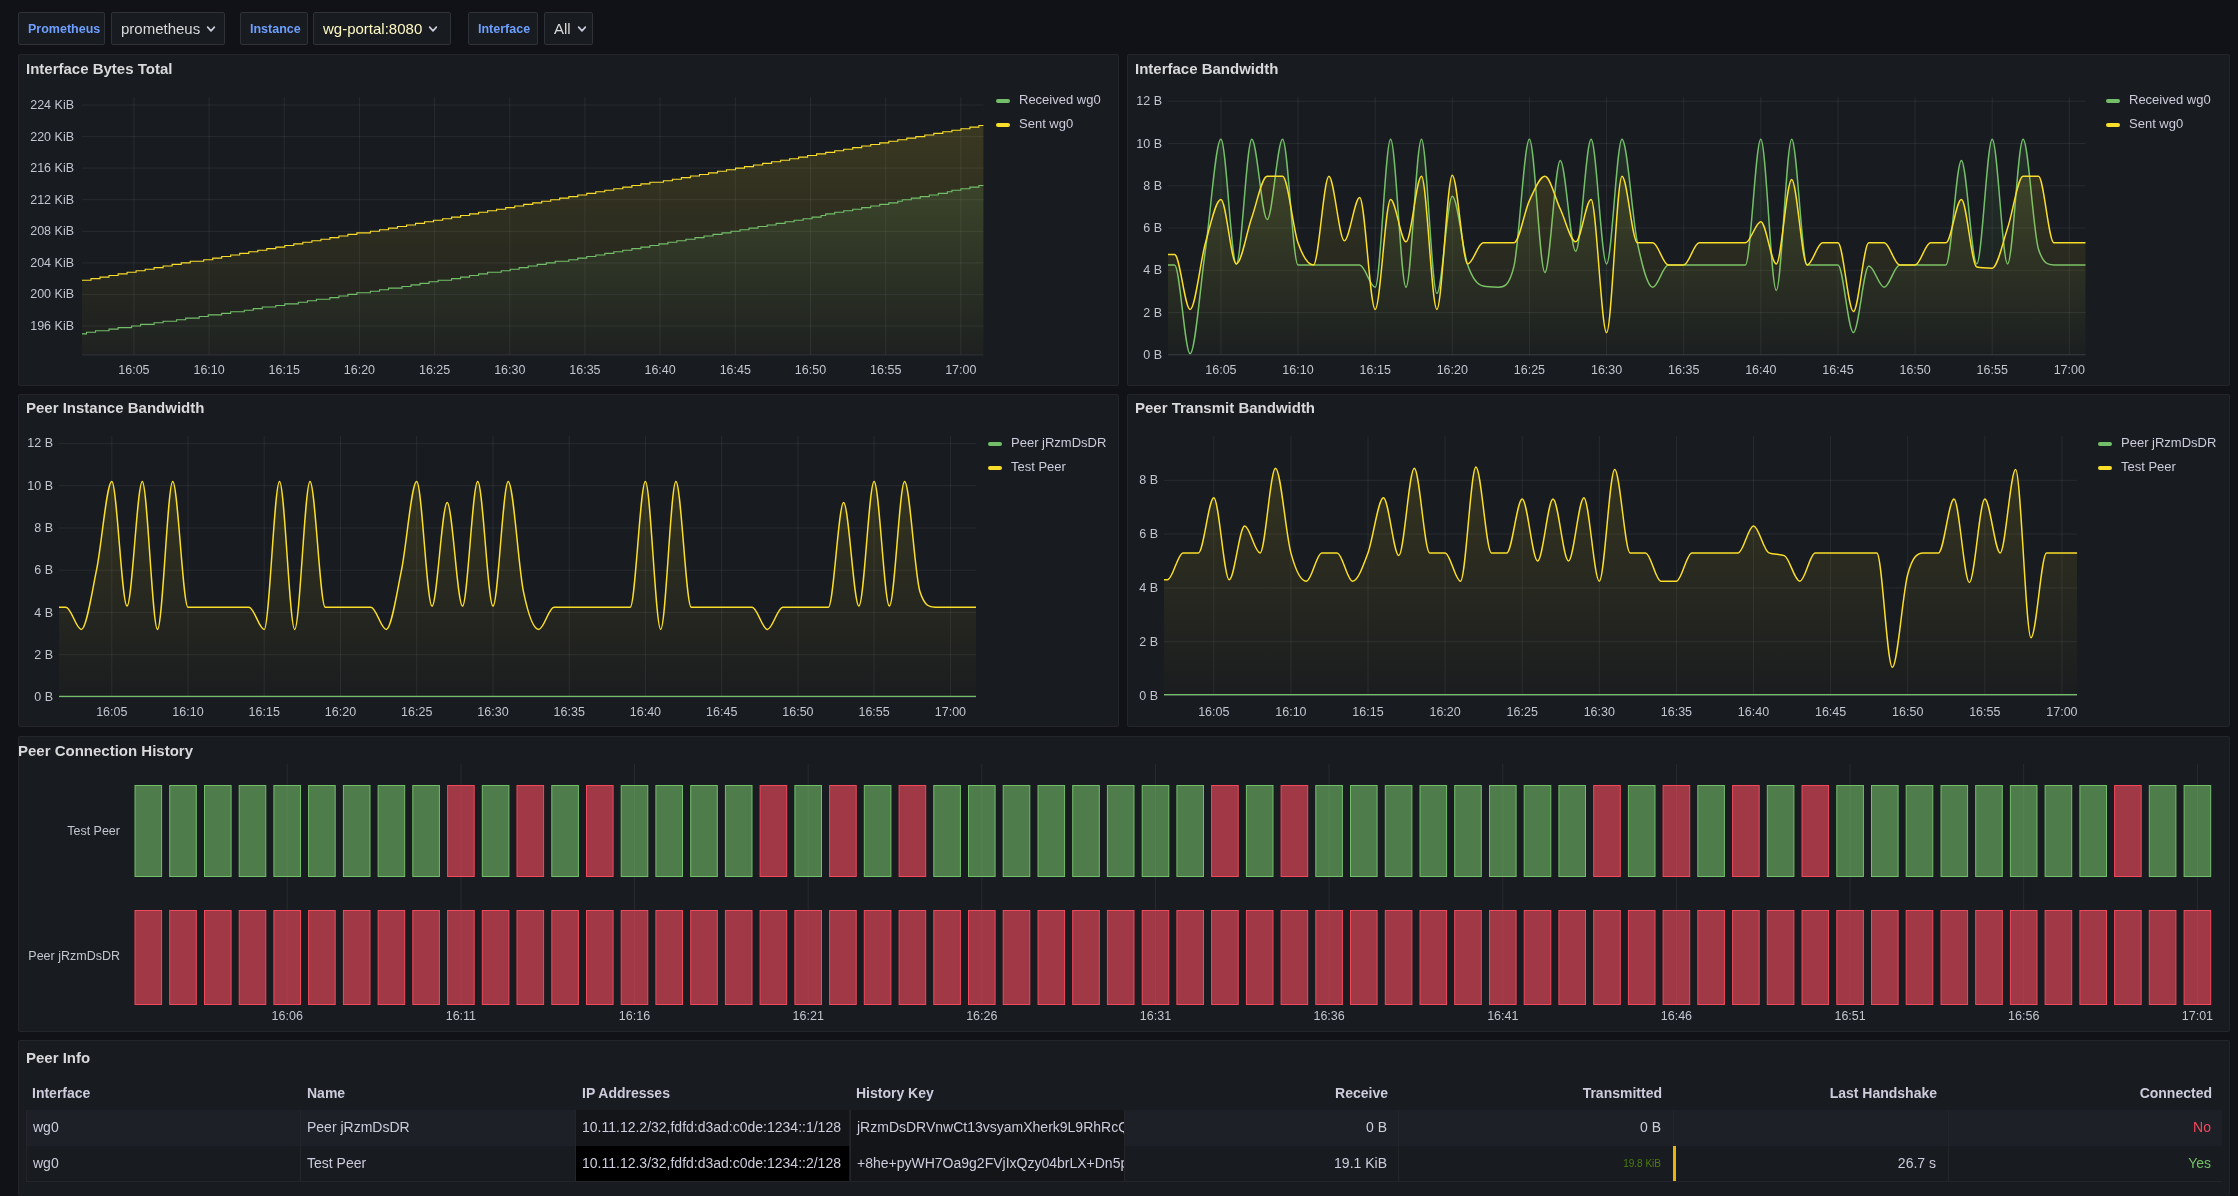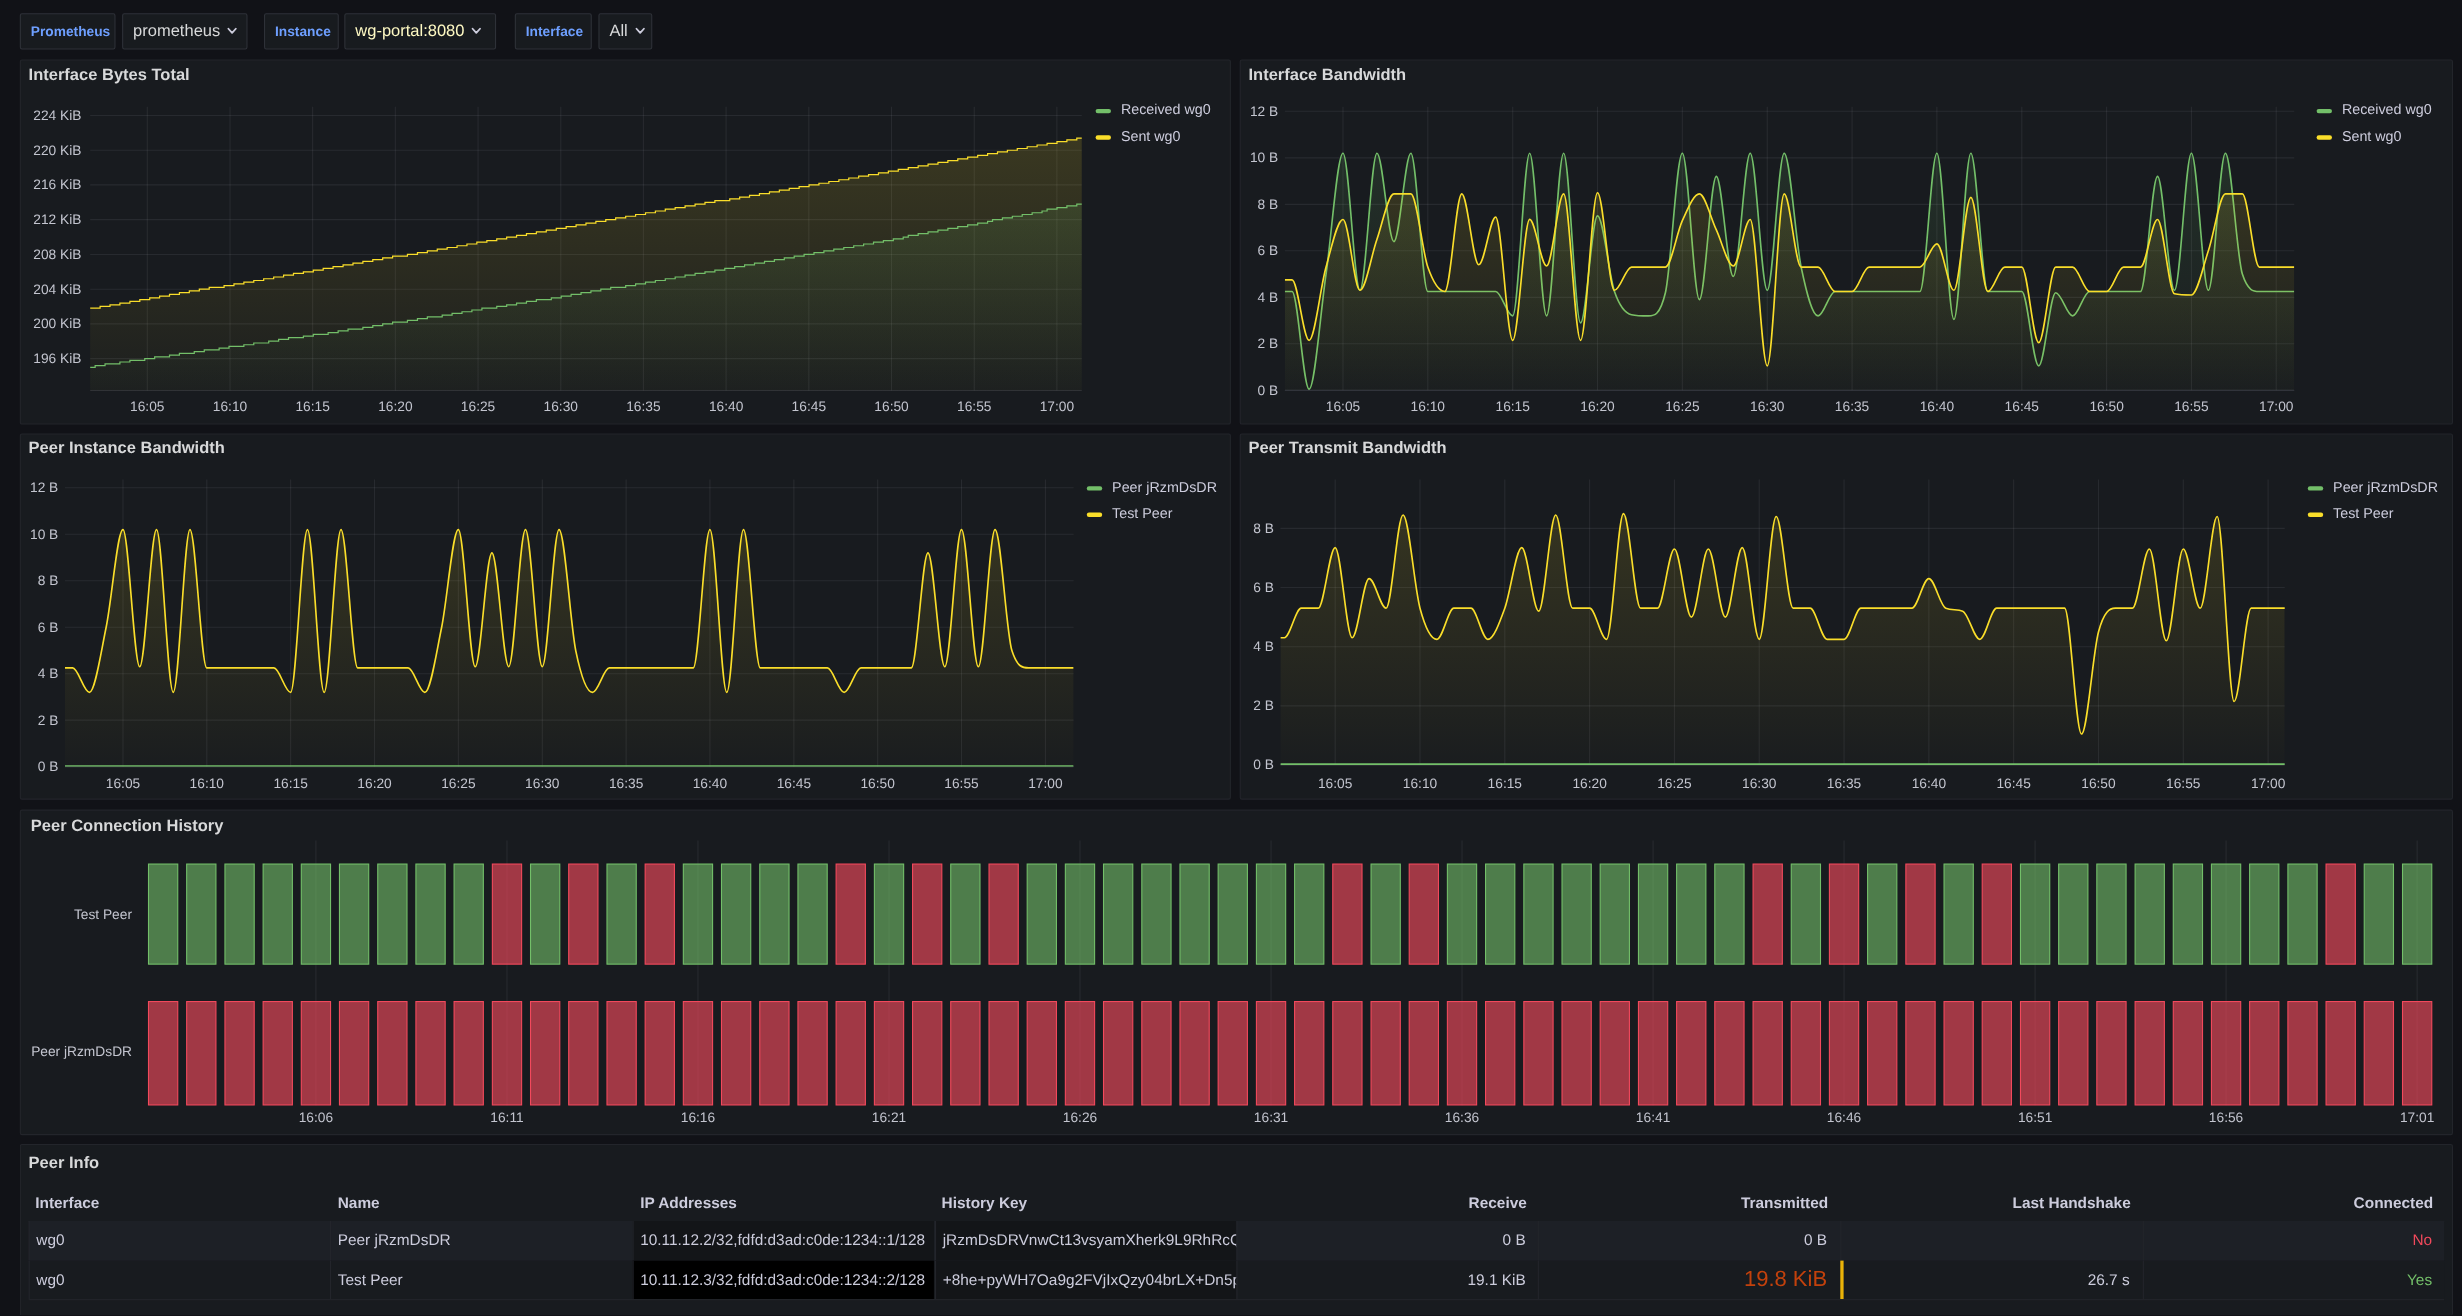--- a/index.html
+++ b/index.html
@@ -15,21 +15,21 @@
 <div class="panel" style="left:18px;top:54px;width:1101px;height:332px"></div>
 <div class="panel" style="left:1127px;top:54px;width:1103px;height:332px"></div>
 <div class="panel" style="left:18px;top:394px;width:1101px;height:333px"></div>
 <div class="panel" style="left:1127px;top:394px;width:1103px;height:333px"></div>
 <div class="panel" style="left:18px;top:736px;width:2212px;height:296px"></div>
 <div class="panel" style="left:18px;top:1040px;width:2212px;height:156px;border-bottom:none"></div>
 <div class="ptitle" style="left:26px;top:58px">Interface Bytes Total</div>
 <div class="ptitle" style="left:1135px;top:58px">Interface Bandwidth</div>
 <div class="ptitle" style="left:26px;top:397px">Peer Instance Bandwidth</div>
 <div class="ptitle" style="left:1135px;top:397px">Peer Transmit Bandwidth</div>
-<div class="ptitle" style="left:28px;top:740px">Peer Connection History</div>
+<div class="ptitle" style="left:18px;top:740px">Peer Connection History</div>
 <div class="ptitle" style="left:26px;top:1047px">Peer Info</div>
 <svg style="position:absolute;left:18px;top:54px" width="1101" height="332" viewBox="18 54 1101 332">
     <defs>
       <linearGradient id="gyA" x1="0" y1="0" x2="0" y2="1">
         <stop offset="0" stop-color="#fade2a" stop-opacity="0.15"></stop>
         <stop offset="1" stop-color="#fade2a" stop-opacity="0.02"></stop>
       </linearGradient>
       <linearGradient id="ggA" x1="0" y1="0" x2="0" y2="1">
         <stop offset="0" stop-color="#73bf69" stop-opacity="0.13"></stop>
         <stop offset="1" stop-color="#73bf69" stop-opacity="0.01"></stop>
@@ -439,15 +439,15 @@
 <div style="position:absolute;left:1398px;top:1110px;width:274px;height:35.5px;border-left:1px solid #23252b;line-height:35.5px;font-size:14px;color:#ccccdc;text-align:right;padding-right:11px;box-sizing:border-box">0 B</div>
 <div style="position:absolute;left:1673px;top:1110px;width:274px;height:35.5px;border-left:1px solid #23252b;line-height:35.5px;font-size:14px;color:#ccccdc;text-align:right;padding-right:11px;box-sizing:border-box"></div>
 <div style="position:absolute;left:1948px;top:1110px;width:274px;height:35.5px;border-left:1px solid #23252b;line-height:35.5px;font-size:14px;color:#ccccdc;text-align:right;padding-right:11px;box-sizing:border-box"><span style="color:#f2495c">No</span></div>
 <div style="position:absolute;left:26px;top:1145.5px;width:2196px;height:1px;background:#23252b"></div>
 <div style="position:absolute;left:26px;top:1145.5px;width:2196px;height:35.5px;background:#181b1f"></div>
 <div style="position:absolute;left:26px;top:1145.5px;width:274px;height:35.5px;background:transparent;border-left:1px solid #23252b;line-height:35.5px;font-size:14px;color:#ccccdc;padding-left:6px;white-space:nowrap;overflow:hidden">wg0</div>
 <div style="position:absolute;left:300px;top:1145.5px;width:274px;height:35.5px;background:transparent;border-left:1px solid #23252b;line-height:35.5px;font-size:14px;color:#ccccdc;padding-left:6px;white-space:nowrap;overflow:hidden">Test Peer</div>
 <div style="position:absolute;left:575px;top:1145.5px;width:274px;height:35.5px;background:#000000;border-left:1px solid #23252b;line-height:35.5px;font-size:14px;color:#ccccdc;padding-left:6px;white-space:nowrap;overflow:hidden">10.11.12.3/32,fdfd:d3ad:c0de:1234::2/128</div>
 <div style="position:absolute;left:850px;top:1145.5px;width:274px;height:35.5px;background:#131518;border-left:1px solid #23252b;line-height:35.5px;font-size:14px;color:#ccccdc;padding-left:6px;white-space:nowrap;overflow:hidden">+8he+pyWH7Oa9g2FVjIxQzy04brLX+Dn5p4JJFZzyDg=</div>
 <div style="position:absolute;left:1124px;top:1145.5px;width:274px;height:35.5px;border-left:1px solid #23252b;line-height:35.5px;font-size:14px;color:#ccccdc;text-align:right;padding-right:11px;box-sizing:border-box">19.1 KiB</div>
-<div style="position:absolute;left:1398px;top:1145.5px;width:274px;height:35.5px;border-left:1px solid #23252b;line-height:35.5px;font-size:20px;color:#c2410c;text-align:right;padding-right:11px;box-sizing:border-box">19.8 KiB</div>
+<div style="position:absolute;left:1398px;top:1145.5px;width:274px;height:35.5px;border-left:1px solid #23252b;line-height:35.5px;font-size:10px;color:#4d7c0f;text-align:right;padding-right:11px;box-sizing:border-box">19.8 KiB</div>
 <div style="position:absolute;left:1673px;top:1145.5px;width:274px;height:35.5px;border-left:3px solid #eab308;line-height:35.5px;font-size:14px;color:#ccccdc;text-align:right;padding-right:11px;box-sizing:border-box">26.7 s</div>
 <div style="position:absolute;left:1948px;top:1145.5px;width:274px;height:35.5px;border-left:1px solid #23252b;line-height:35.5px;font-size:14px;color:#ccccdc;text-align:right;padding-right:11px;box-sizing:border-box"><span style="color:#73bf69">Yes</span></div>
 <div style="position:absolute;left:26px;top:1181.0px;width:2196px;height:1px;background:#23252b"></div>
 </body></html>

